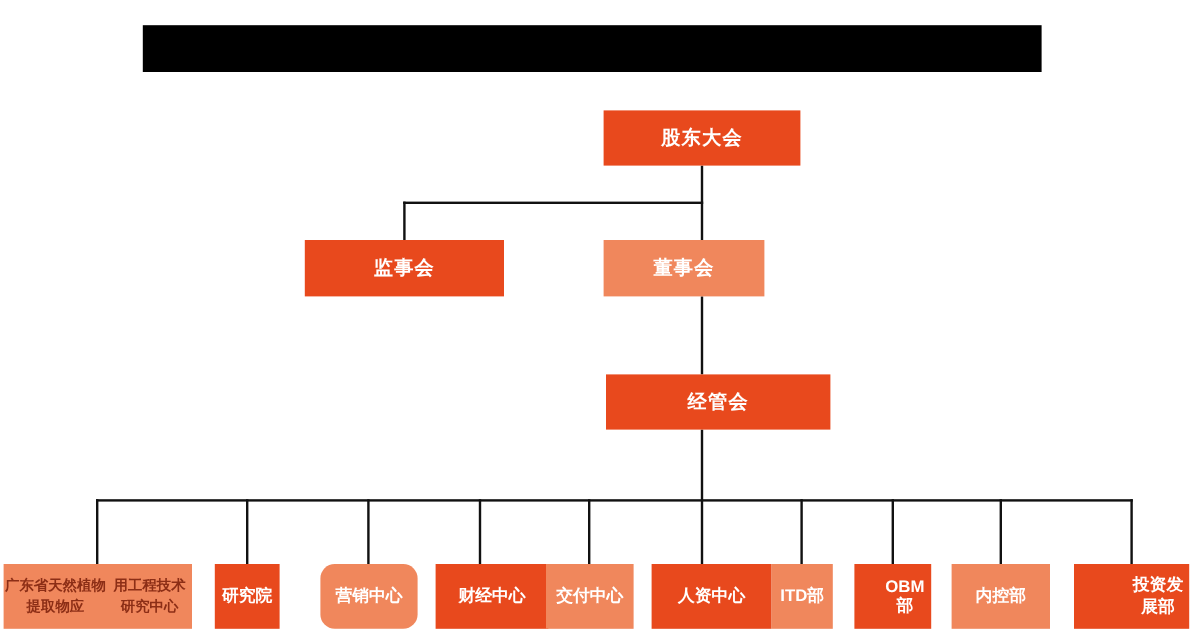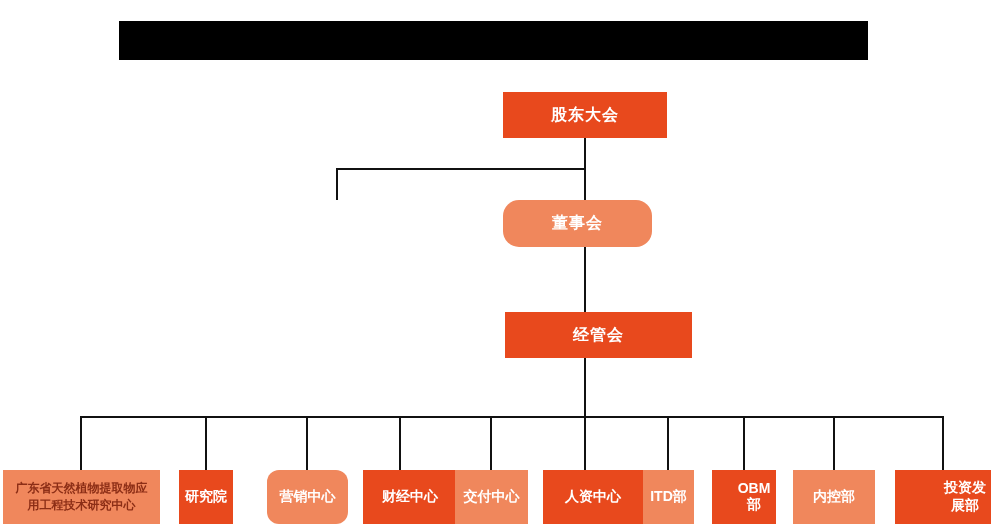--- a/index.html
+++ b/index.html
@@ -35,24 +35,24 @@
     font-weight: bold;
     box-sizing: border-box;
   }
   .node.dark  { background: #e8491d; }
   .node.light { background: #f0875c; }
   .lvl { font-size: 16px; letter-spacing: 1px; }
   .dept { font-size: 14px; }
   
   .b-root        { left: 503px; top:  92px; width: 164px; height: 46px; }
   .b-supervisory { left: 254px; top: 200px; width: 166px; height: 47px; }
-  .b-board       { left: 503px; top: 200px; width: 149px; height: 47px; border-radius: 16px; }
+  .b-board       { left: 503px; top: 200px; width: 134px; height: 47px; }
   .b-management  { left: 505px; top: 312px; width: 187px; height: 46px; }
   .row { top: 470px; height: 54px; }
-  .d0 { left:   3px; width: 157px; font-size: 12px; color: #8c2e16; line-height: 1.45; flex-direction: column; }
+  .d0 { left:   3px; width: 157px; font-size: 12px; color: #8c2e16; line-height: 1.45; flex-direction: row; }
   .d1 { left: 179px; width:  54px; }
   .d2 { left: 267px; width:  81px; border-radius: 12px; }
   .d3 { left: 363px; width:  94px; }
   .d4 { left: 455px; width:  73px; }
   .d5 { left: 543px; width:  100px; }
   .d6 { left: 643px; width:  51px; }
   .d7 { left: 712px; width:  64px; padding-left: 20px; }
   .d8 { left: 793px; width:  82px; }
   .d9 { left: 895px; width:  96px; padding-left: 44px; }
   
@@ -93,20 +93,23 @@
   <div class="line vline drop dr4"></div>
   <div class="line vline drop dr6"></div>
   <div class="line vline drop dr7"></div>
   <div class="line vline drop dr8"></div>
   <div class="line vline drop dr9"></div>
 
   <div class="node dark lvl b-root">
     <span>股东大会</span>
   </div>
 
+  <div class="node dark lvl b-supervisory">
+    <span>监事会</span>
+  </div>
   <div class="node light lvl b-board">
     <span>董事会</span>
   </div>
 
   <div class="node dark lvl b-management">
     <span>经管会</span>
   </div>
 
   <div class="node light dept row d0">
     <span>广东省天然植物提取物应</span>

